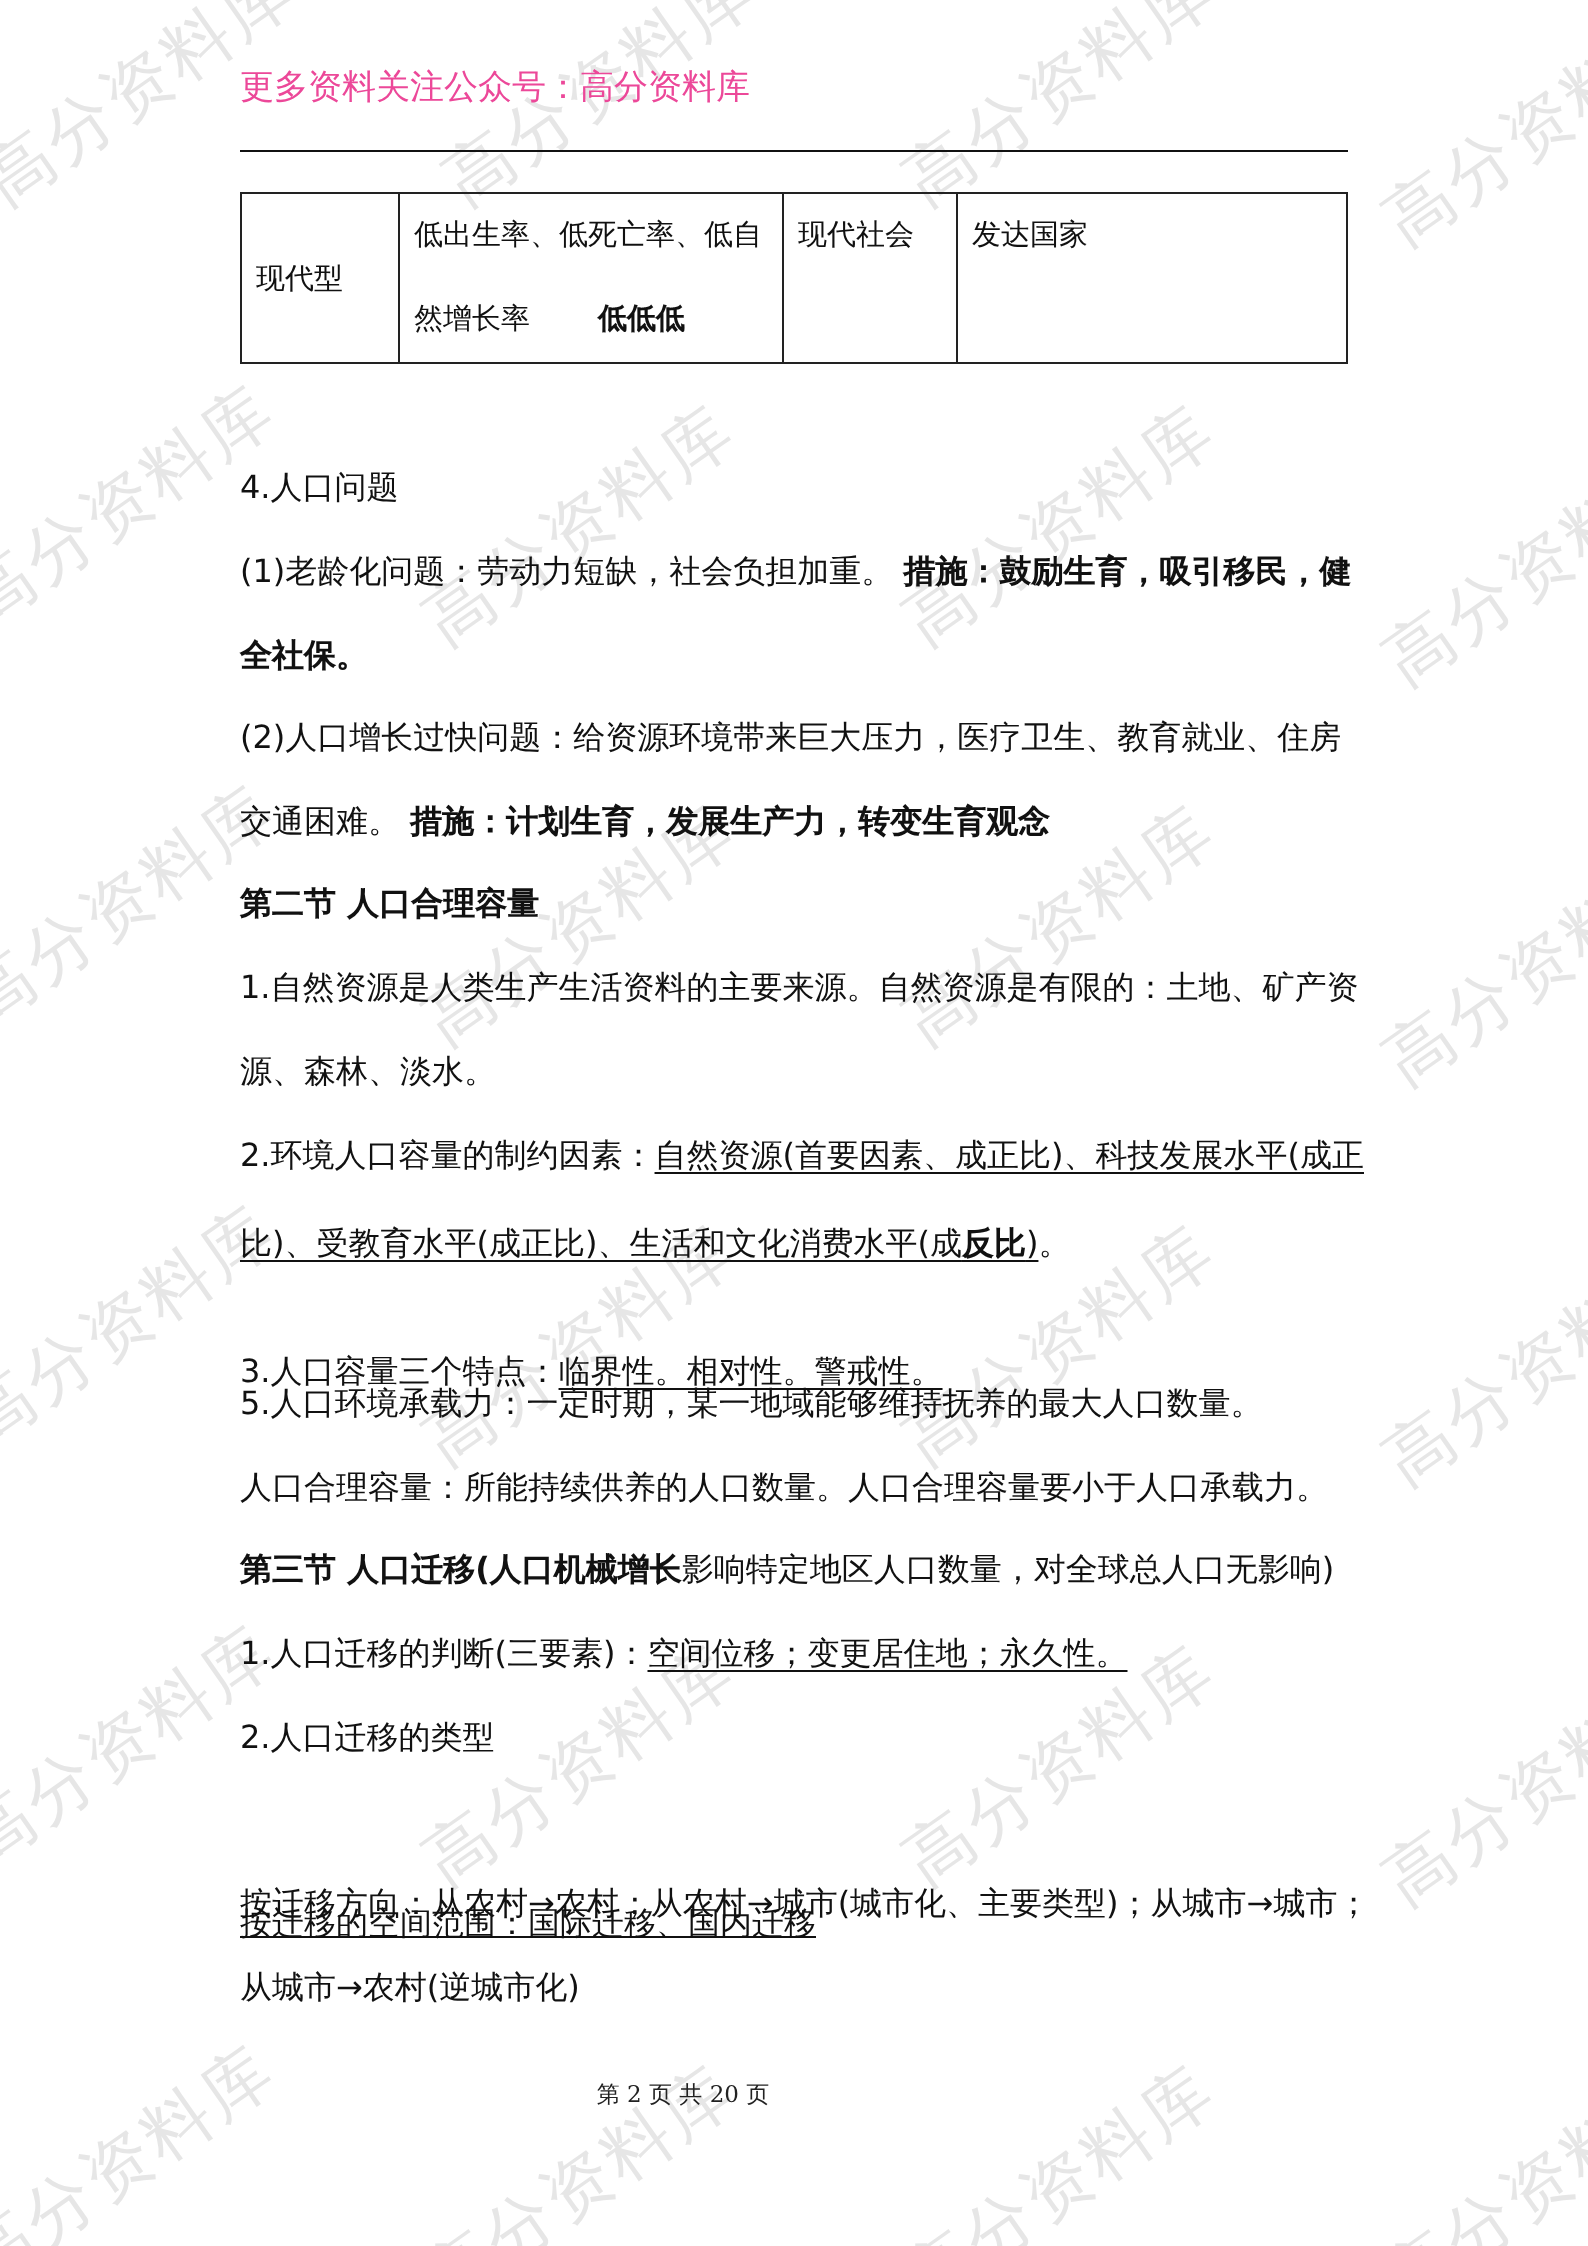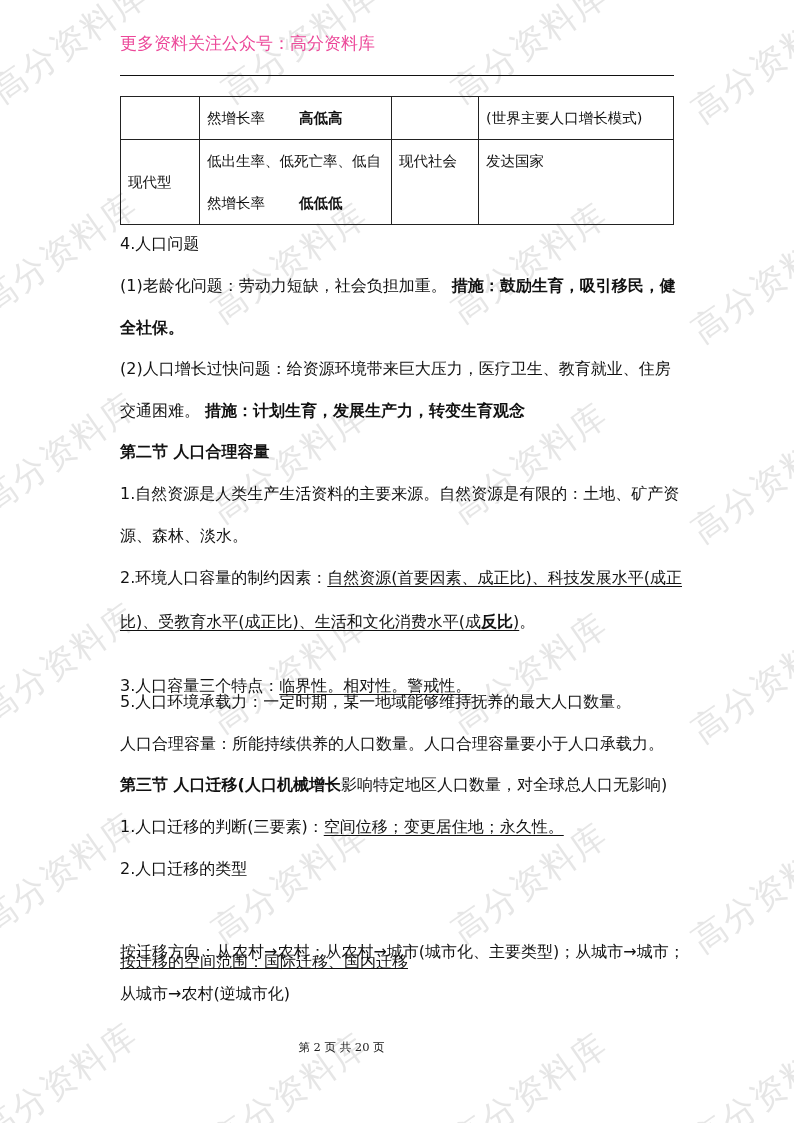--- a/index.html
+++ b/index.html
@@ -51,30 +51,20 @@
 <div class="wm" style="left:200px;top:1070px;">高分资料库</div>
 <div class="wm" style="left:440px;top:1070px;">高分资料库</div>
 <div class="wm" style="left:680px;top:1070px;">高分资料库</div>
 
 <div class="page">
   <div class="header">更多资料关注公众号：高分资料库</div>
   <div class="header-rule"></div>
 
   <table class="tbl">
     <tbody>
-        <tr>
-      <td class="c1"></td>
-      <td class="c2">
-        <div class="line1"><span>然增长率</span><span class="gap"></span><span class="bold">高低高</span></div>
-      </td>
-      <td class="c3"></td>
-      <td>
-            <div class="line1">(世界主要人口增长模式)</div>
-          </td>
-    </tr>
     <tr>
       <td class="c1 cell-center">现代型</td>
       <td class="c2">
         <div class="line1">低出生率、低死亡率、低自</div>
         <div class="line1"><span>然增长率</span><span class="gap"></span><span class="bold">低低低</span></div>
       </td>
       <td class="c3">
             <div class="line1">现代社会</div>
           </td>
       <td>

